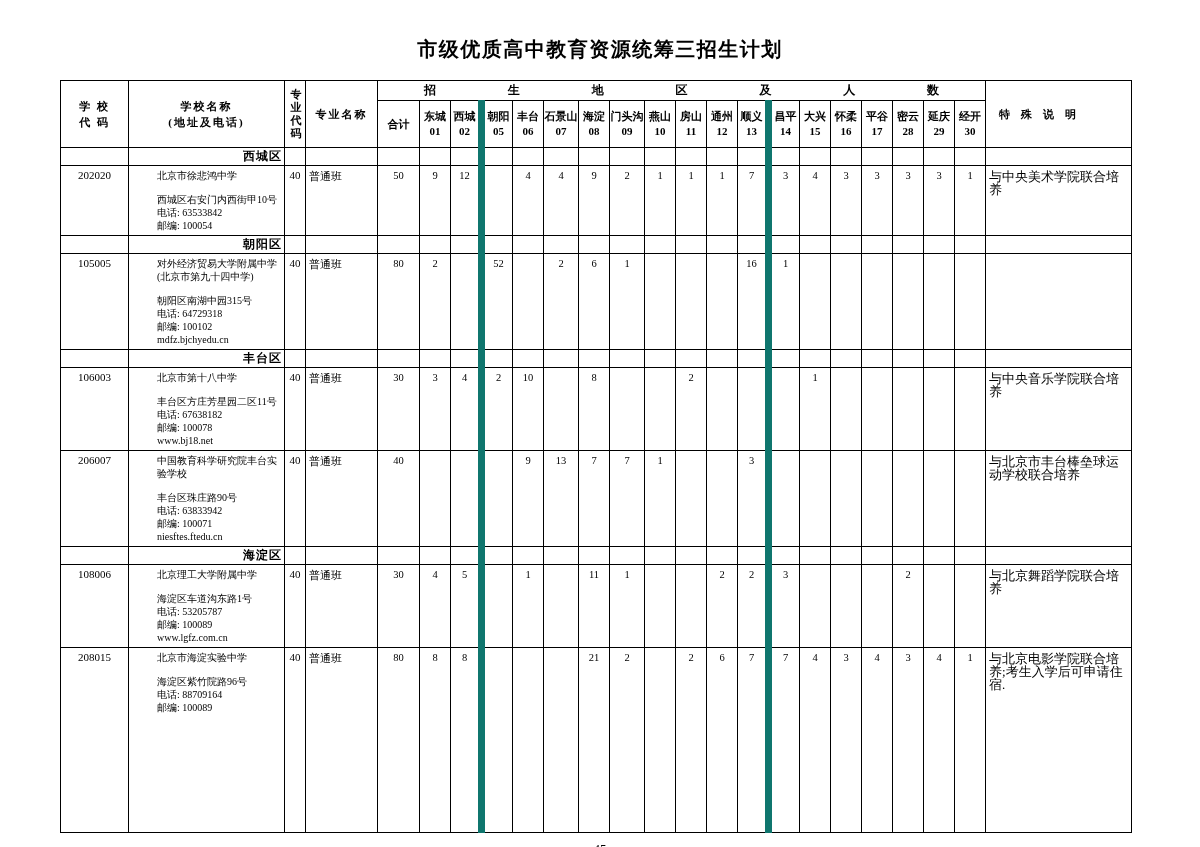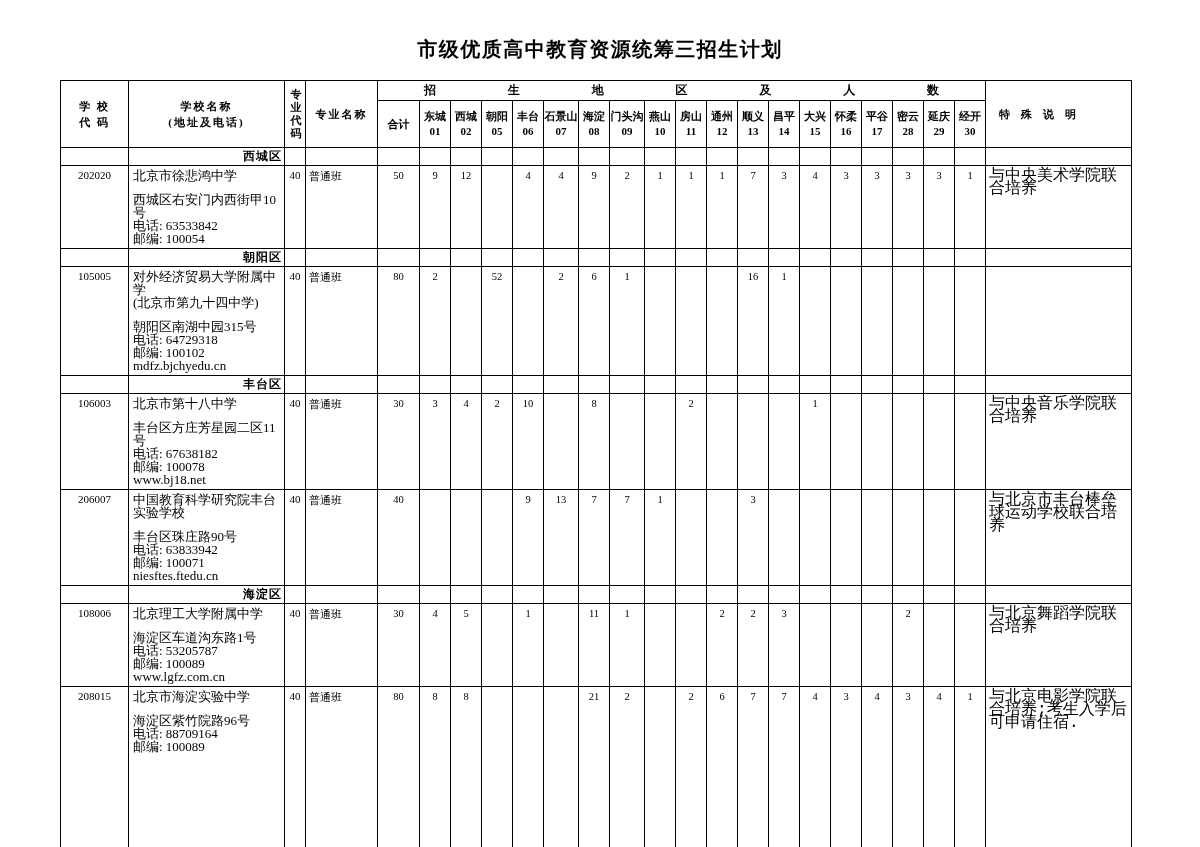--- a/index.html
+++ b/index.html
@@ -16,47 +16,47 @@
     border-collapse:collapse;table-layout:fixed;
     margin:17px 0 0 60px;width:1071px;
   }
   th,td{
     border:1px solid #000;padding:0 2px;font-size:11px;
     overflow:hidden;word-break:break-all;
   }
   th{vertical-align:middle;font-weight:bold;}
   td{vertical-align:top;}
   
-  .lt{border-left:1px solid #0f766e;}
+  .lt{border-left:7px solid #0f766e;}
   .hl2 div{line-height:16px;text-align:center;letter-spacing:2px;}
   .vert div{
     width:13px;margin:0 auto;line-height:13px;font-size:11px;
     word-break:break-all;text-align:right;
   }
   .grp-cell{height:18px;padding:0;}
   #grp-flex{
     display:flex;justify-content:space-between;
     padding:1px 46px;font-size:12px;font-weight:bold;
   }
   .noteh{text-align:left;letter-spacing:11px;padding-left:13px;}
   .subh{text-align:center;padding:3px 0;height:40px;}
   .subh div{line-height:15px;}
   .drow td{height:17px;}
   .district{
     font-weight:bold;text-align:right;vertical-align:middle;
     font-size:12px;letter-spacing:1px;
   }
   td.code{text-align:center;padding-top:3px;}
   td.namecell{padding:3px 4px;}
-  td.namecell div{line-height:13px;font-size:13px;}
+  td.namecell div{line-height:13px;font-size:10px;margin-left:24px;}
   .gap{height:11px;}
   td.mcode{text-align:center;padding-top:3px;}
   td.mname{padding:3px 3px;}
   td.num{text-align:center;padding-top:4px;font-size:10.5px;}
-  td.note{font-size:16px;line-height:13px;padding:4px 3px;font-family:Liberation Mono, monospace;}
+  td.note{font-size:13px;line-height:13px;padding:4px 3px;}
   tr.tall{height:185px;}
   .pageno{text-align:center;font-size:13px;margin-top:8px;}
 </style>
 </head>
 <body>
 
 <div class="title">市级优质高中教育资源统筹三招生计划</div>
 
 <table>
   <colgroup>

